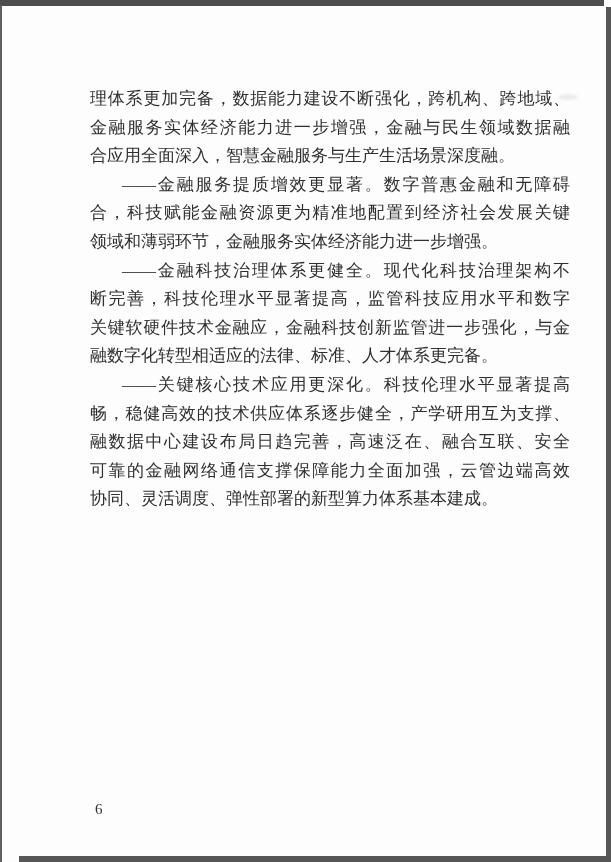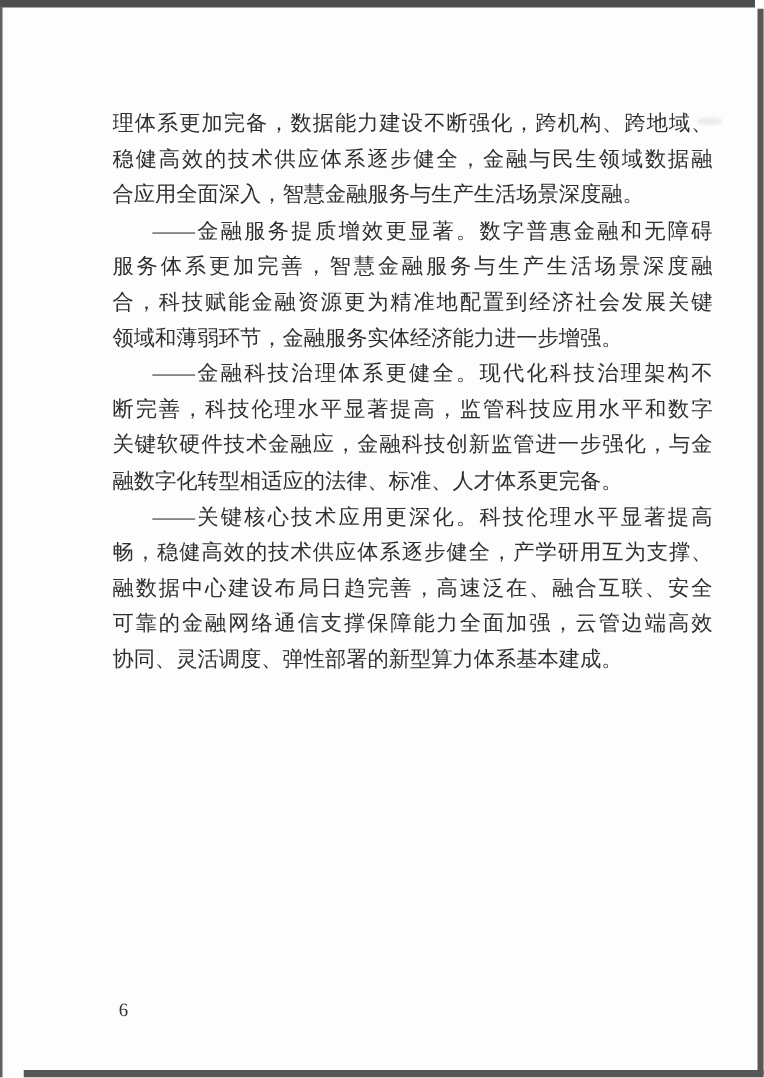--- a/index.html
+++ b/index.html
@@ -76,24 +76,23 @@
   }
 </style>
 </head>
 <body>
 
 <div class="paper">
   <div class="scan-artifact"></div>
 
   <div class="text-block">
     <div class="line">理体系更加完备，数据能力建设不断强化，跨机构、跨地域、</div>
-    <div class="line">稳健高效的技术供应体系逐步健全，金融与民生领域数据融</div>
+    <div class="line">金融服务实体经济能力进一步增强，金融与民生领域数据融</div>
     <div class="line short">合应用全面深入，智慧金融服务与生产生活场景深度融。</div>
     <div class="line indent">——金融服务提质增效更显著。数字普惠金融和无障碍</div>
-    <div class="line">服务体系更加完善，智慧金融服务与生产生活场景深度融</div>
     <div class="line">合，科技赋能金融资源更为精准地配置到经济社会发展关键</div>
     <div class="line short">领域和薄弱环节，金融服务实体经济能力进一步增强。</div>
     <div class="line indent">——金融科技治理体系更健全。现代化科技治理架构不</div>
     <div class="line">断完善，科技伦理水平显著提高，监管科技应用水平和数字</div>
     <div class="line">关键软硬件技术金融应，金融科技创新监管进一步强化，与金</div>
     <div class="line short">融数字化转型相适应的法律、标准、人才体系更完备。</div>
     <div class="line indent">——关键核心技术应用更深化。科技伦理水平显著提高</div>
     <div class="line">畅，稳健高效的技术供应体系逐步健全，产学研用互为支撑、</div>
     <div class="line">融数据中心建设布局日趋完善，高速泛在、融合互联、安全</div>
     <div class="line">可靠的金融网络通信支撑保障能力全面加强，云管边端高效</div>

